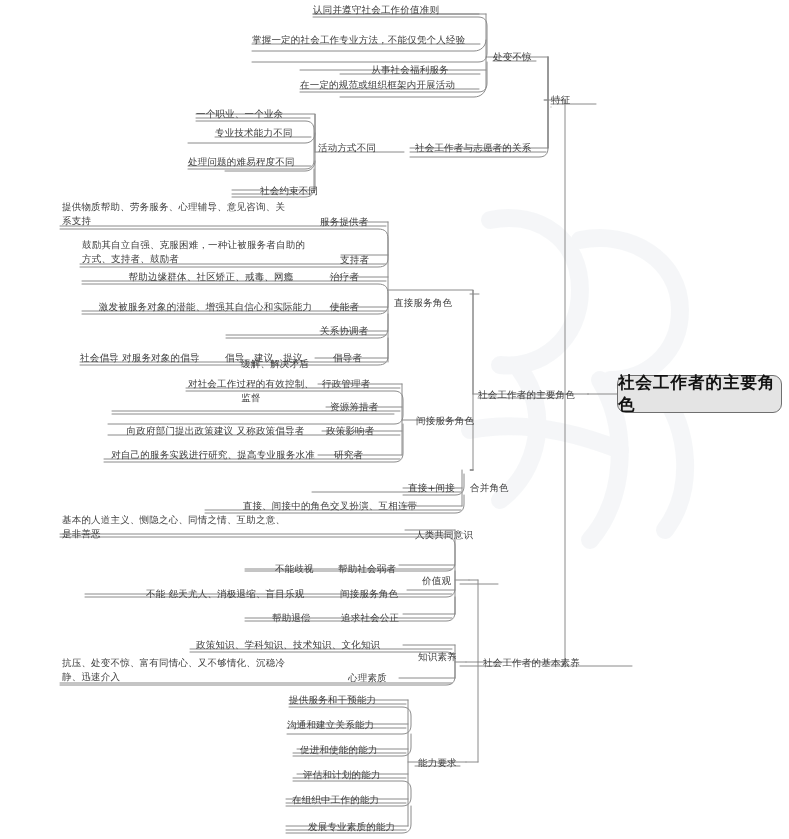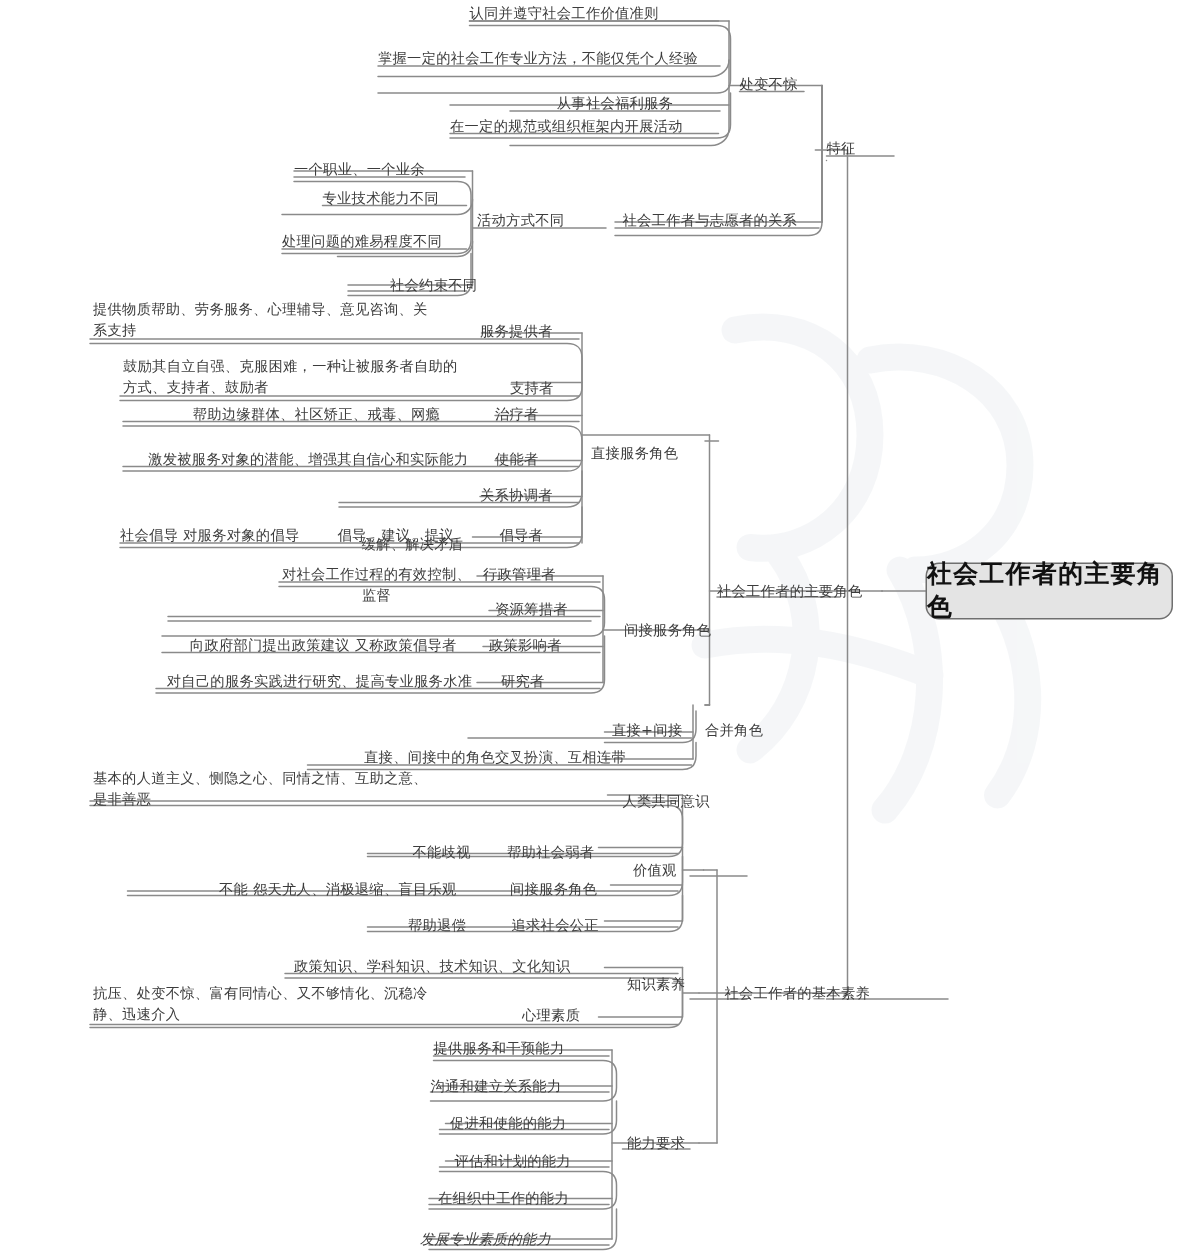--- a/index.html
+++ b/index.html
@@ -331,20 +331,20 @@
   <div class="node" style="left:62px; top:656px; width:250px;">抗压、处变不惊、富有同情心、又不够情化、沉稳冷
 静、迅速介入</div>
   <div class="node" style="left:348px; top:671px;">心理素质</div>
   <div class="node" style="left:418px; top:650px;">知识素养</div>
 
   <div class="node" style="left:289px; top:693px;">提供服务和干预能力</div>
   <div class="node" style="left:287px; top:718px;">沟通和建立关系能力</div>
   <div class="node" style="left:300px; top:743px;">促进和使能的能力</div>
   <div class="node" style="left:303px; top:768px;">评估和计划的能力</div>
   <div class="node" style="left:292px; top:793px;">在组织中工作的能力</div>
-  <div class="node" style="left:280px; top:820px;font-style:italic;">发展专业素质的能力</div>
+  <div class="node" style="left:308px; top:820px;">发展专业素质的能力</div>
   <div class="node" style="left:418px; top:756px;">能力要求</div>
 
   <div class="node" style="left:483px; top:656px;">社会工作者的基本素养</div>
 
   <div class="root-node" style="left:617px; top:375px; width:165px; height:38px;">社会工作者的主要角色</div>
 
 </div>
 
 </body></html>

